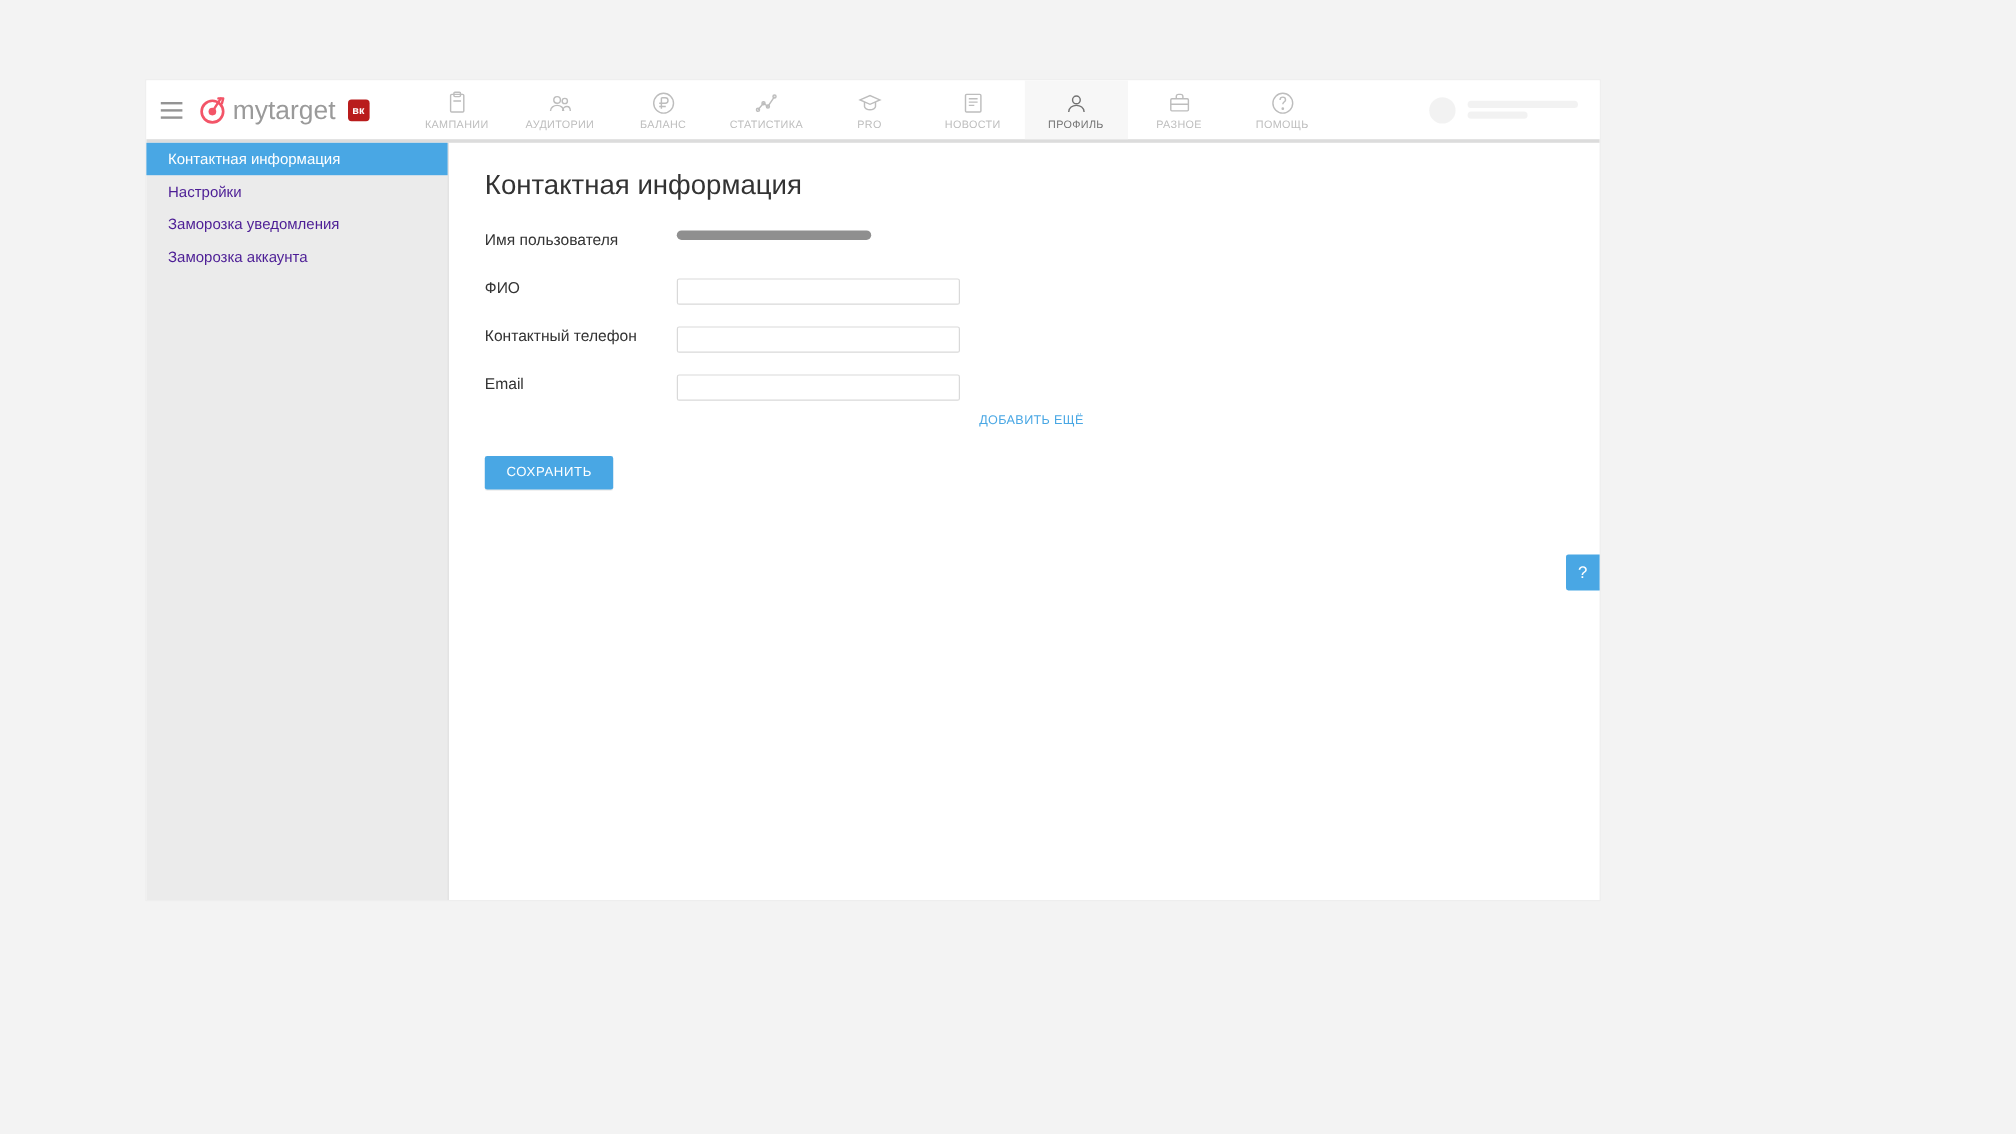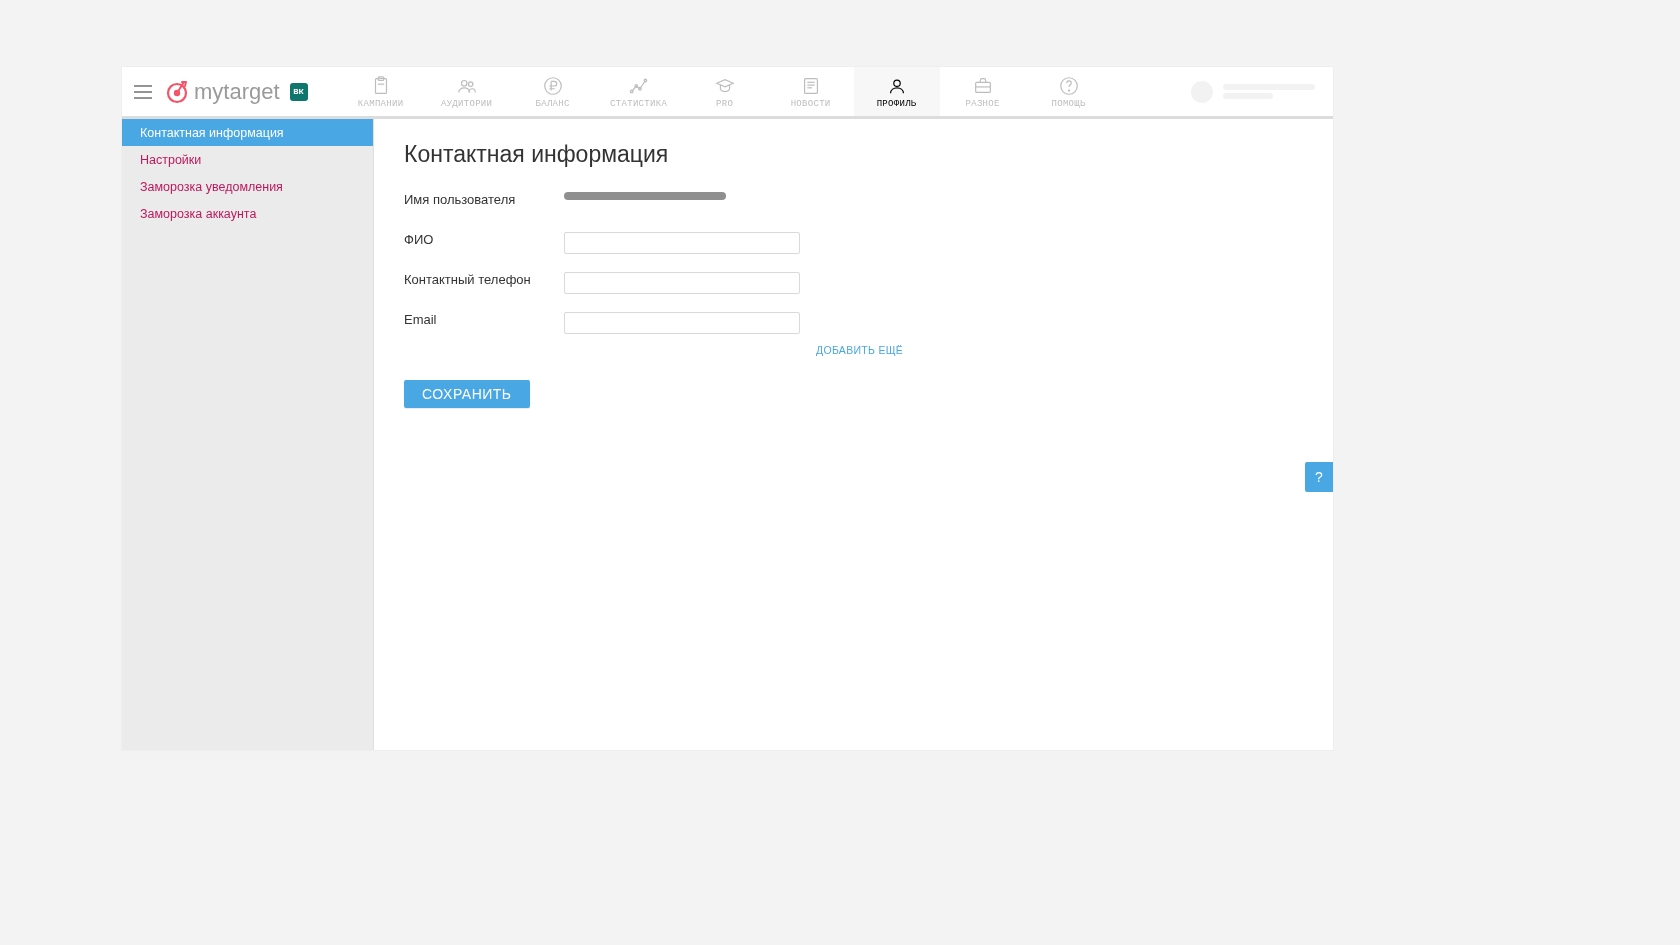--- a/index.html
+++ b/index.html
@@ -66,50 +66,48 @@
   .logo-text {
     font-size: 22px;
     color: #9a9a9a;
     font-weight: 400;
     letter-spacing: 0;
   }
   .vk-badge {
     width: 18px;
     height: 18px;
     border-radius: 3px;
-    background: #0f766e;
+    background: #b91c1c;
     color: #fff;
     font-size: 9px;
     font-weight: 700;
     display: flex;
     align-items: center;
     justify-content: center;
     margin-left: 6px;
-    font-family: Liberation Mono, monospace;
   }
 
   .nav {
     display: flex;
     margin-left: 30px;
     height: 100%;
   }
   .nav-item {
     width: 86px;
     display: flex;
     flex-direction: column;
     align-items: center;
     justify-content: center;
     gap: 2px;
     color: #bdbdbd;
     cursor: pointer;
-    font-family: Liberation Mono, monospace;
   }
   .nav-item.active {
     background: #f7f7f7;
-    color: #000000;
+    color: #737373;
   }
   .nav-icon {
     height: 22px;
     display: flex;
     align-items: center;
     justify-content: center;
   }
   .nav-label {
     font-size: 9px;
     letter-spacing: 0.3px;
@@ -149,21 +147,21 @@
     width: 252px;
     background: #ebebeb;
     border-right: 1px solid #e0e0e0;
   }
   .side-item {
     height: 27px;
     display: flex;
     align-items: center;
     padding: 0 18px;
     font-size: 12.5px;
-    color: #be185d;
+    color: #4c1d95;
     cursor: pointer;
   }
   .side-item.active {
     background: #49a7e4;
     color: #fff;
   }
 
   .content {
     flex: 1;
     padding: 22px 30px;
@@ -210,21 +208,21 @@
     margin-top: 32px;
   }
   .save-btn {
     margin-top: 28px;
     height: 28px;
     padding: 0 18px;
     background: #49a7e4;
     color: #fff;
     border: none;
     border-radius: 2px;
-    font-size: 14px;
+    font-size: 11px;
     letter-spacing: 0.5px;
     text-transform: uppercase;
     cursor: pointer;
     box-shadow: 0 1px 0 rgba(0,0,0,0.08);
   }
 
   
   .float-help {
     position: absolute;
     right: 0;

